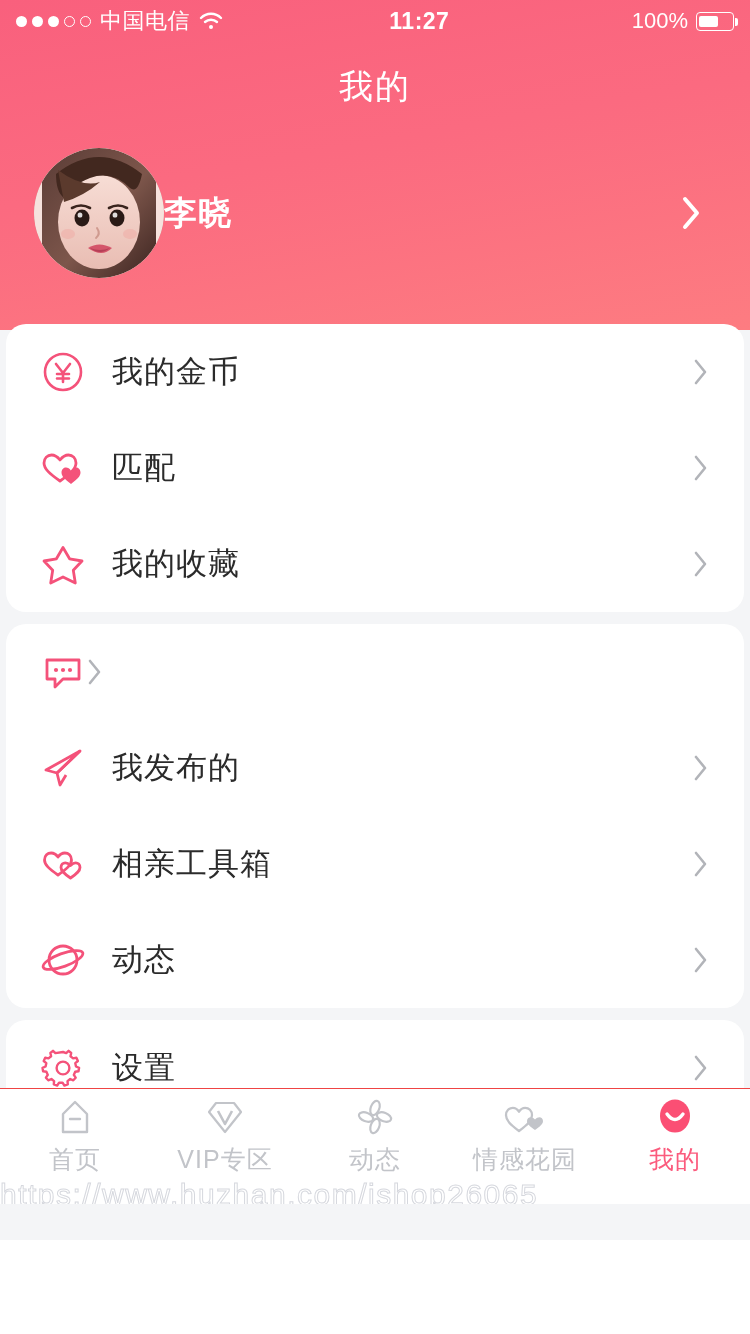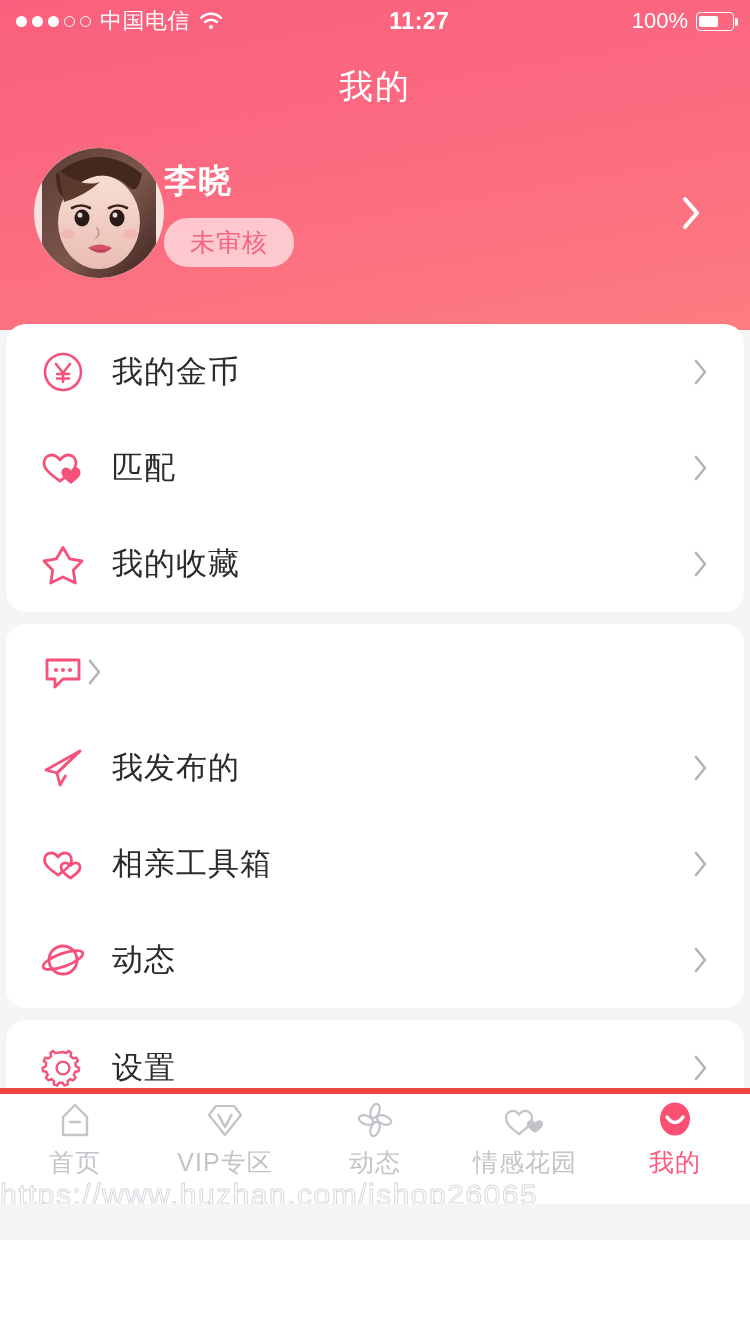--- a/index.html
+++ b/index.html
@@ -93,21 +93,21 @@
   }
 
   .gray-band {
     position: absolute; top: 1204px; left: 0; width: 750px; height: 36px;
     background: #f4f5f7;
   }
 
   
   .tabbar {
     position: absolute; bottom: 0; left: 0; width: 750px; height: 94px;
-    background: #ffffff; border-top: 6px solid #ef4444;
+    background: #ffffff; border-top: 1px solid #ef4444;
     display: flex; align-items: center;
   }
   .tab {
     flex: 1 1 0; height: 94px; display: flex; flex-direction: column;
     align-items: center; justify-content: center; gap: 6px;
   }
   .tab .ticon { height: 42px; display: flex; align-items: flex-end; justify-content: center; }
   .tab .tlabel { font-size: 25px; color: #c2c4c9; letter-spacing: 1px; }
   .tab.active .tlabel { color: #fb5b7d; }
 </style>
@@ -179,21 +179,20 @@
             <path d="M63 80 Q67 86 62 90" stroke="#cf9a8f" stroke-width="2" fill="none" stroke-linecap="round"></path>
             <path d="M54 100 Q65 93 78 100 Q68 110 54 100 Z" fill="#d4556a"></path>
             <path d="M56 100 Q66 104 76 100 Q66 108 56 100 Z" fill="#b53f56"></path>
             <ellipse cx="34" cy="86" rx="7" ry="5" fill="#f0a9a3" opacity=".5"></ellipse>
             <ellipse cx="96" cy="86" rx="7" ry="5" fill="#f0a9a3" opacity=".5"></ellipse>
           </g>
         </svg>
       </div>
       <div class="profile-text">
         <div class="uname">李晓</div>
-        <div class="badge">未审核</div>
       </div>
       <span class="chev-white">
         <svg viewBox="0 0 22 38" width="22" height="38">
           <path d="M5 5 L17 19 L5 33" fill="none" stroke="#ffffff" stroke-width="4" stroke-linecap="round" stroke-linejoin="round"></path>
         </svg>
       </span>
     </div>
   </div>
 
   <div class="cards">

